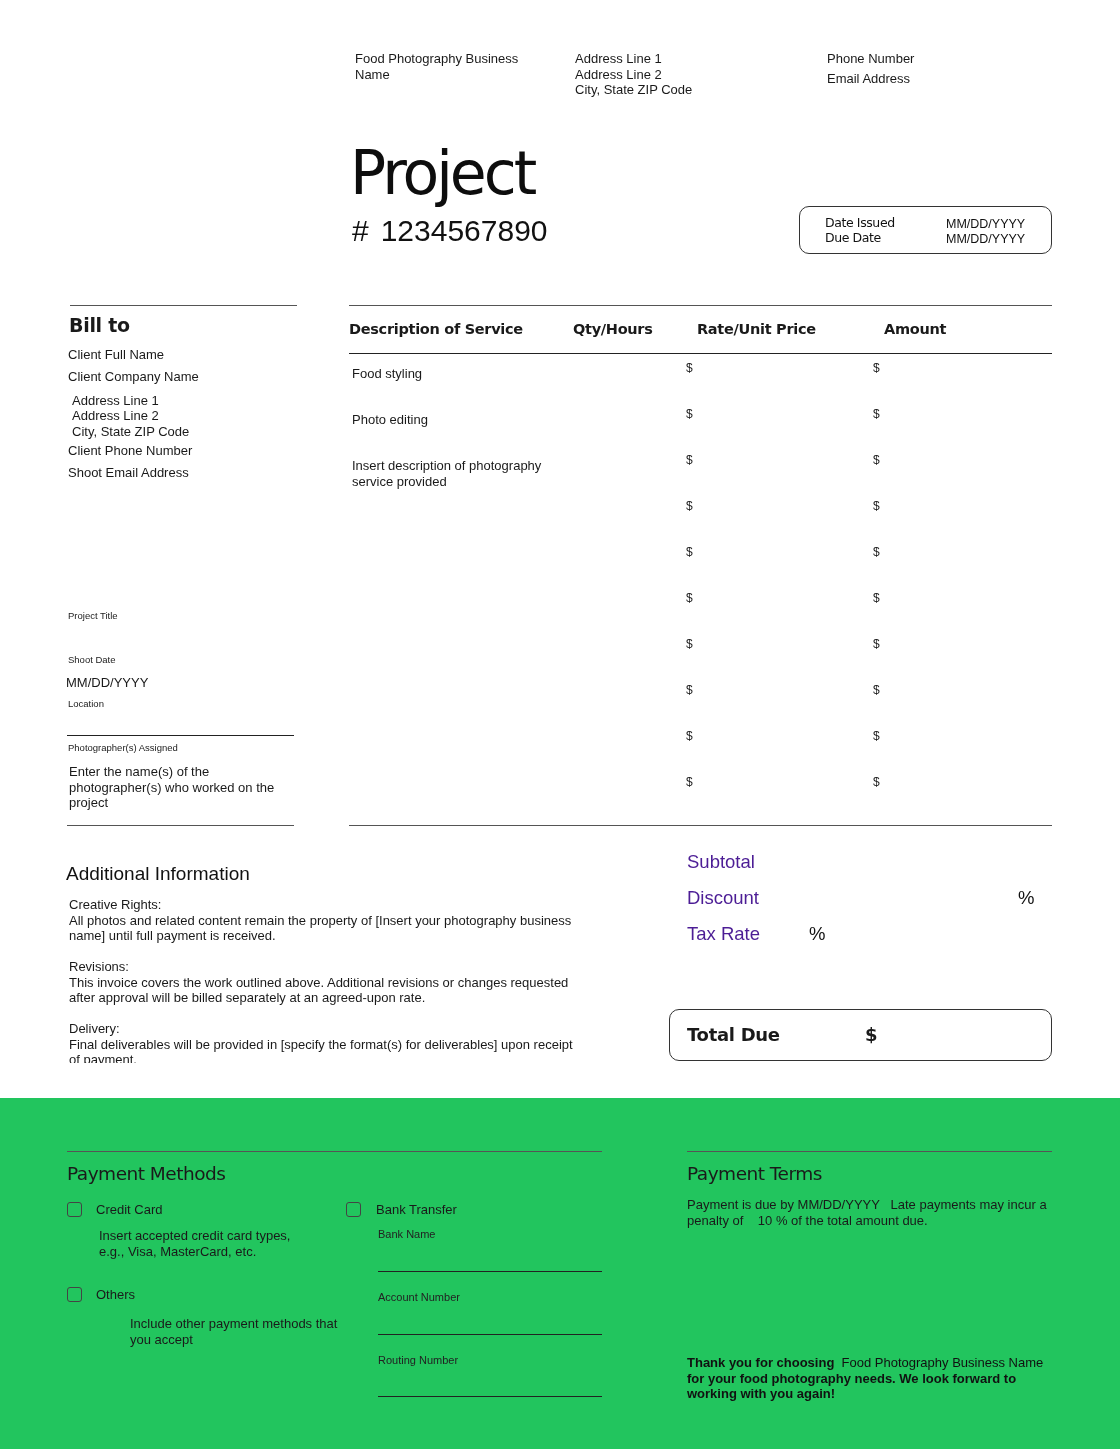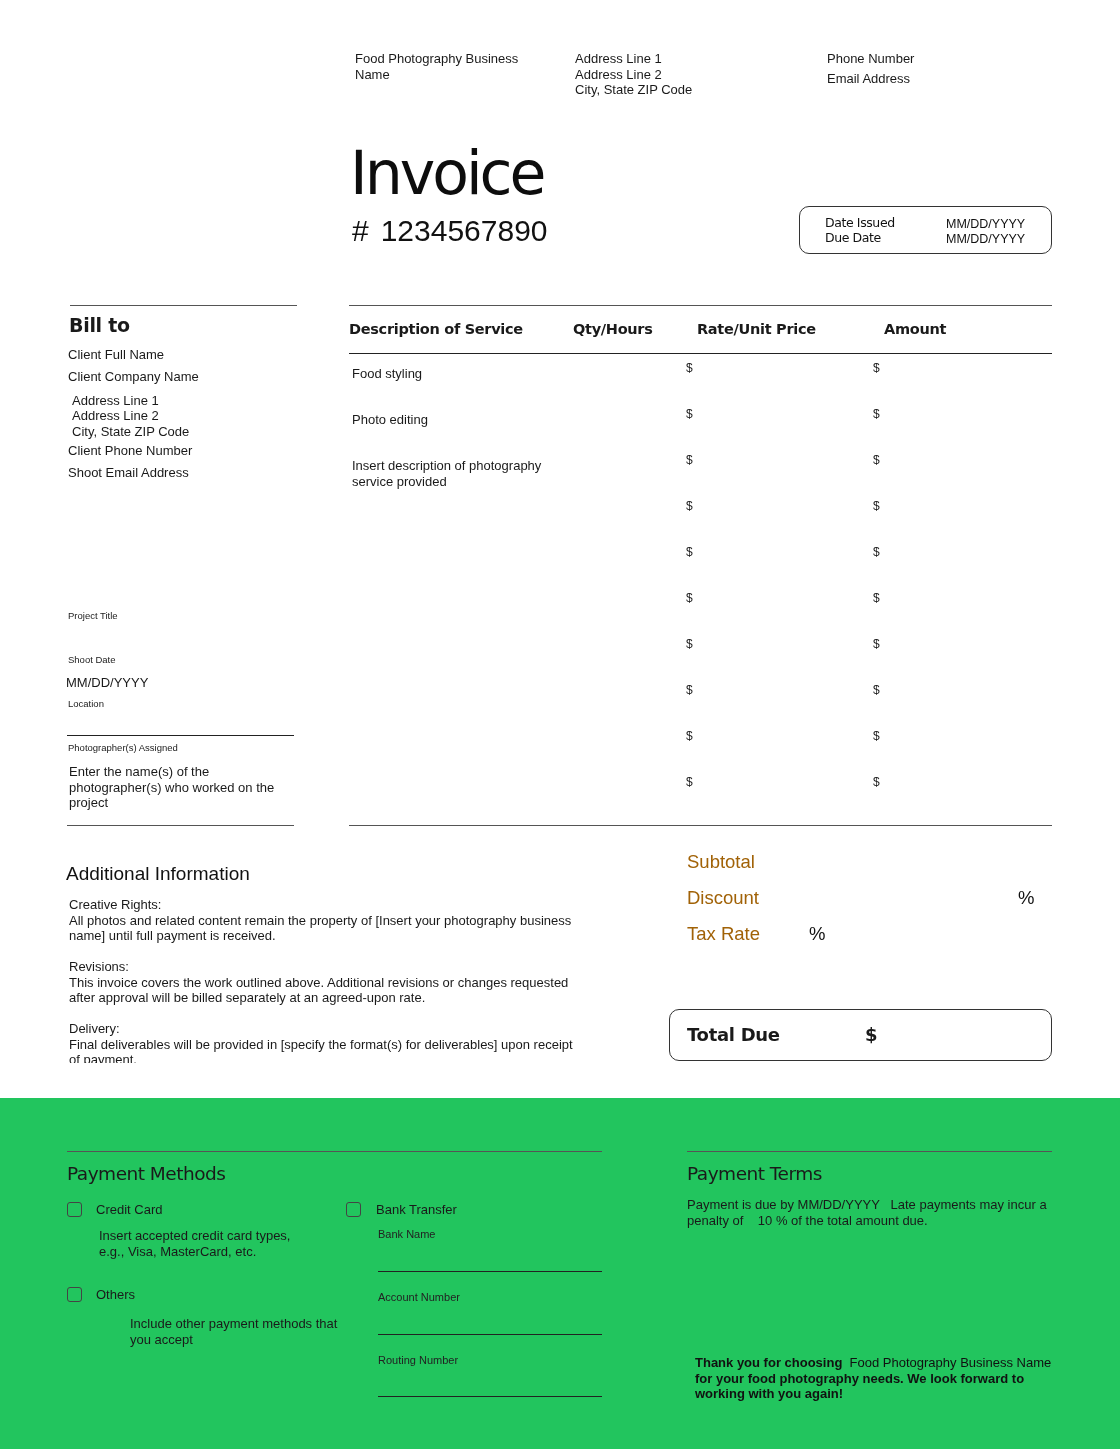--- a/index.html
+++ b/index.html
@@ -29,21 +29,21 @@
     
     #bill-to-heading { left: 69px; top: 314px; font-size: 19px; }
     #bill-lines .l { position: absolute; font-size: 13px; line-height: 15.5px; }
 
     
     .th { position: absolute; top: 321px; font-size: 14.5px; }
     .cell { position: absolute; font-size: 13px; line-height: 15.5px; }
     .dollar { position: absolute; font-size: 12px; color: #222; }
 
     
-    .sum-label { position: absolute; left: 687px; font-size: 18.5px; color: #a16207; }
+    .sum-label { position: absolute; left: 687px; font-size: 18.5px; color: #4c1d95; }
     .pct { position: absolute; font-size: 18.5px; color: #111; }
     #total-box { left: 669px; top: 1009px; width: 383px; height: 52px; border: 1.2px solid #333; border-radius: 10px; }
 
     
     #addl-heading { left: 66px; top: 863px; font-size: 19px; color: #111; }
     #addl-body { left: 69px; top: 897px; width: 505px; height: 166px; overflow: hidden; font-size: 13px; line-height: 15.5px; }
     #addl-body p { margin-bottom: 15.5px; }
 
     
     #footer { left: 0; top: 1098px; width: 1120px; height: 351px; background: #22c55e; }
@@ -55,21 +55,21 @@
 
 <div class="abs sm" id="biz-name">Food Photography Business Name</div>
 <div class="abs sm" id="biz-addr">
   <div>Address Line 1</div>
   <div>Address Line 2</div>
   <div>City, State ZIP Code</div>
 </div>
 <div class="abs sm" id="biz-phone">Phone Number</div>
 <div class="abs sm" id="biz-email">Email Address</div>
 
-<div class="abs" id="invoice-title">Invoice</div>
+<div class="abs" id="invoice-title">Project</div>
 <div class="abs" id="invoice-number">
   <span class="hash">#</span><span>1234567890</span>
 </div>
 
 <div class="abs" id="dates-box">
   <span class="date-label" style="top:8px;">Date Issued</span>
   <span class="date-value" style="top:10px;">MM/DD/YYYY</span>
   <span class="date-label" style="top:23px;">Due Date</span>
   <span class="date-value" style="top:25px;">MM/DD/YYYY</span>
 </div>
@@ -241,18 +241,18 @@
   <div class="abs head" style="left:687px; top:65px; font-size:18.5px; font-weight:normal; letter-spacing:-0.5px;">Payment Terms</div>
   <div class="abs sm" style="left:687px; top:99px; width:370px;">
     <span>Payment is due by</span>
     <span>MM/DD/YYYY</span>
     &nbsp;&nbsp;<span>Late payments may incur a</span><br>
     <span>penalty of</span>
     &nbsp;&nbsp;&nbsp;<span>10</span>
     <span>% of the total amount due.</span>
   </div>
 
-  <div class="abs sm" style="left:687px; top:257px; width:370px; font-weight:bold; color:#111;margin-left:8px;">
+  <div class="abs sm" style="left:687px; top:257px; width:370px; font-weight:bold; color:#111;">
     <span>Thank you for choosing</span>
     &nbsp;<span style="font-weight:normal;">Food Photography Business Name</span><br>
     <span>for your food photography needs. We look forward to working with you again!</span>
   </div>
 </div>
 
 </body></html>

